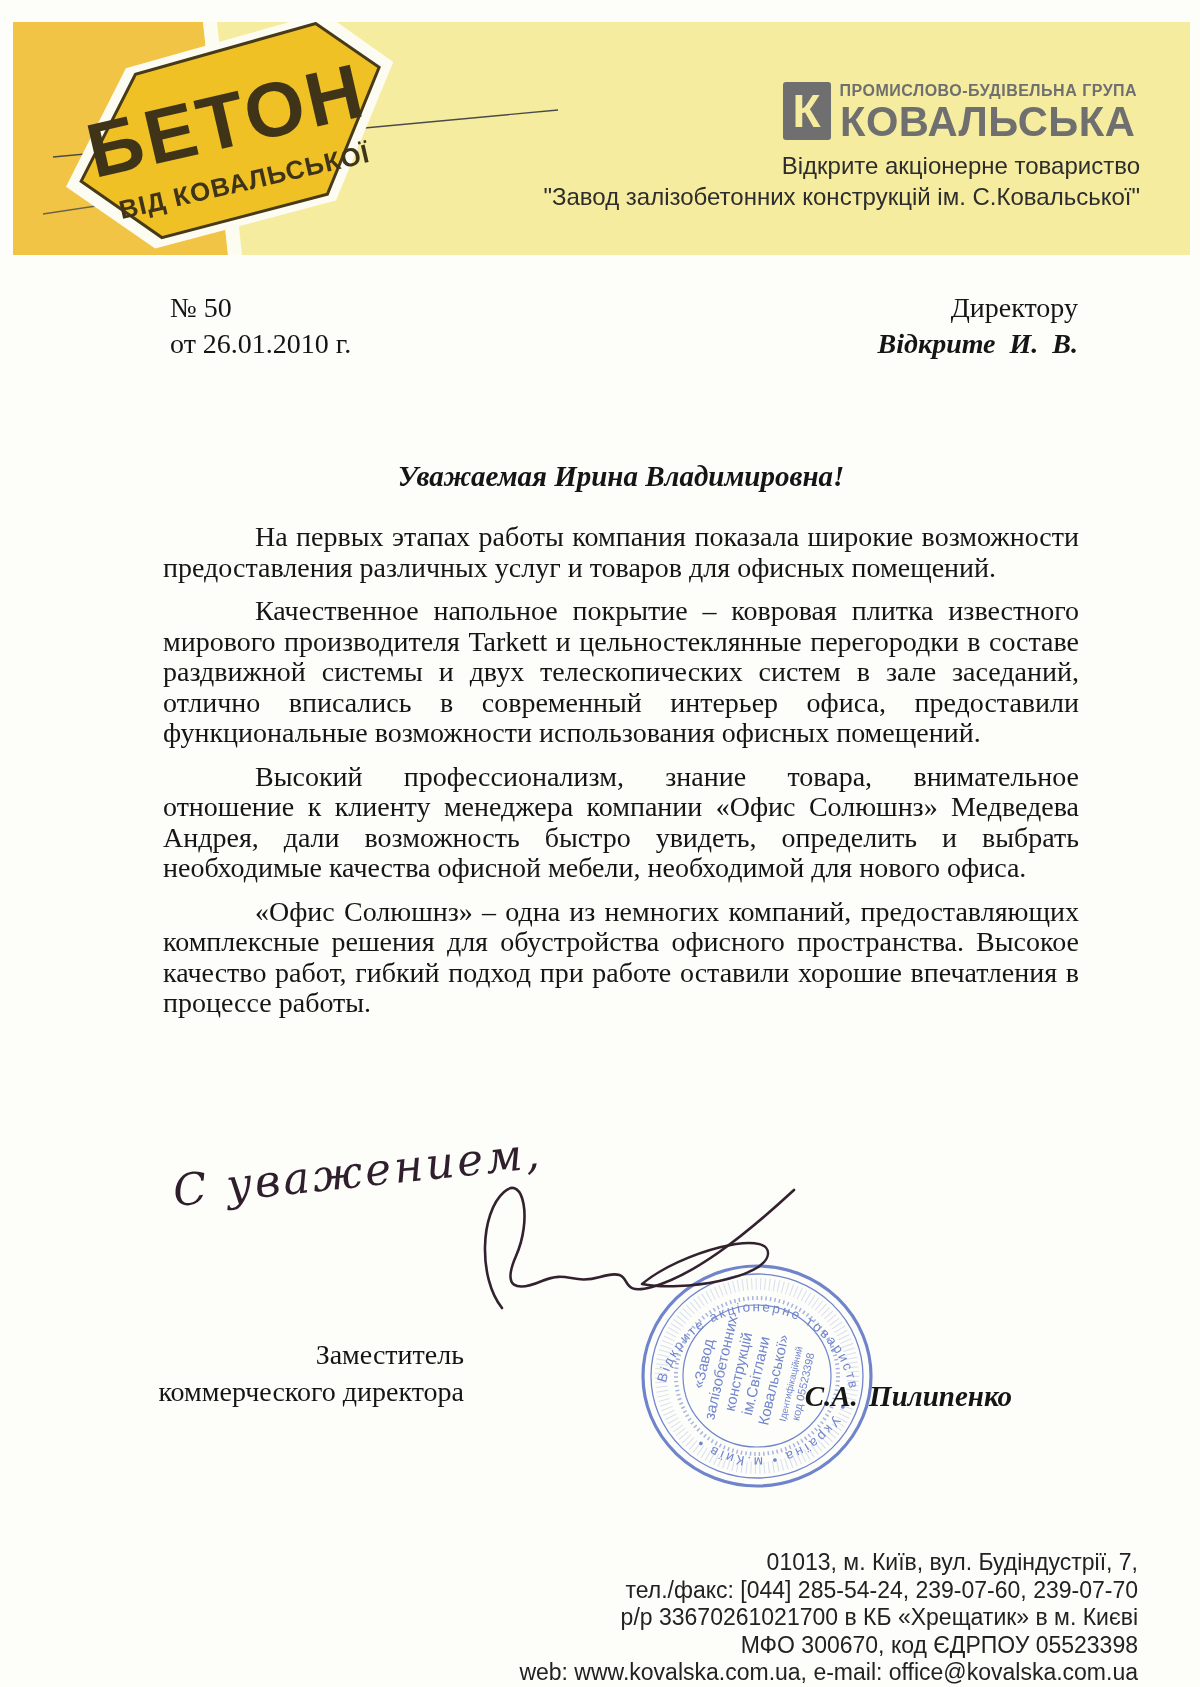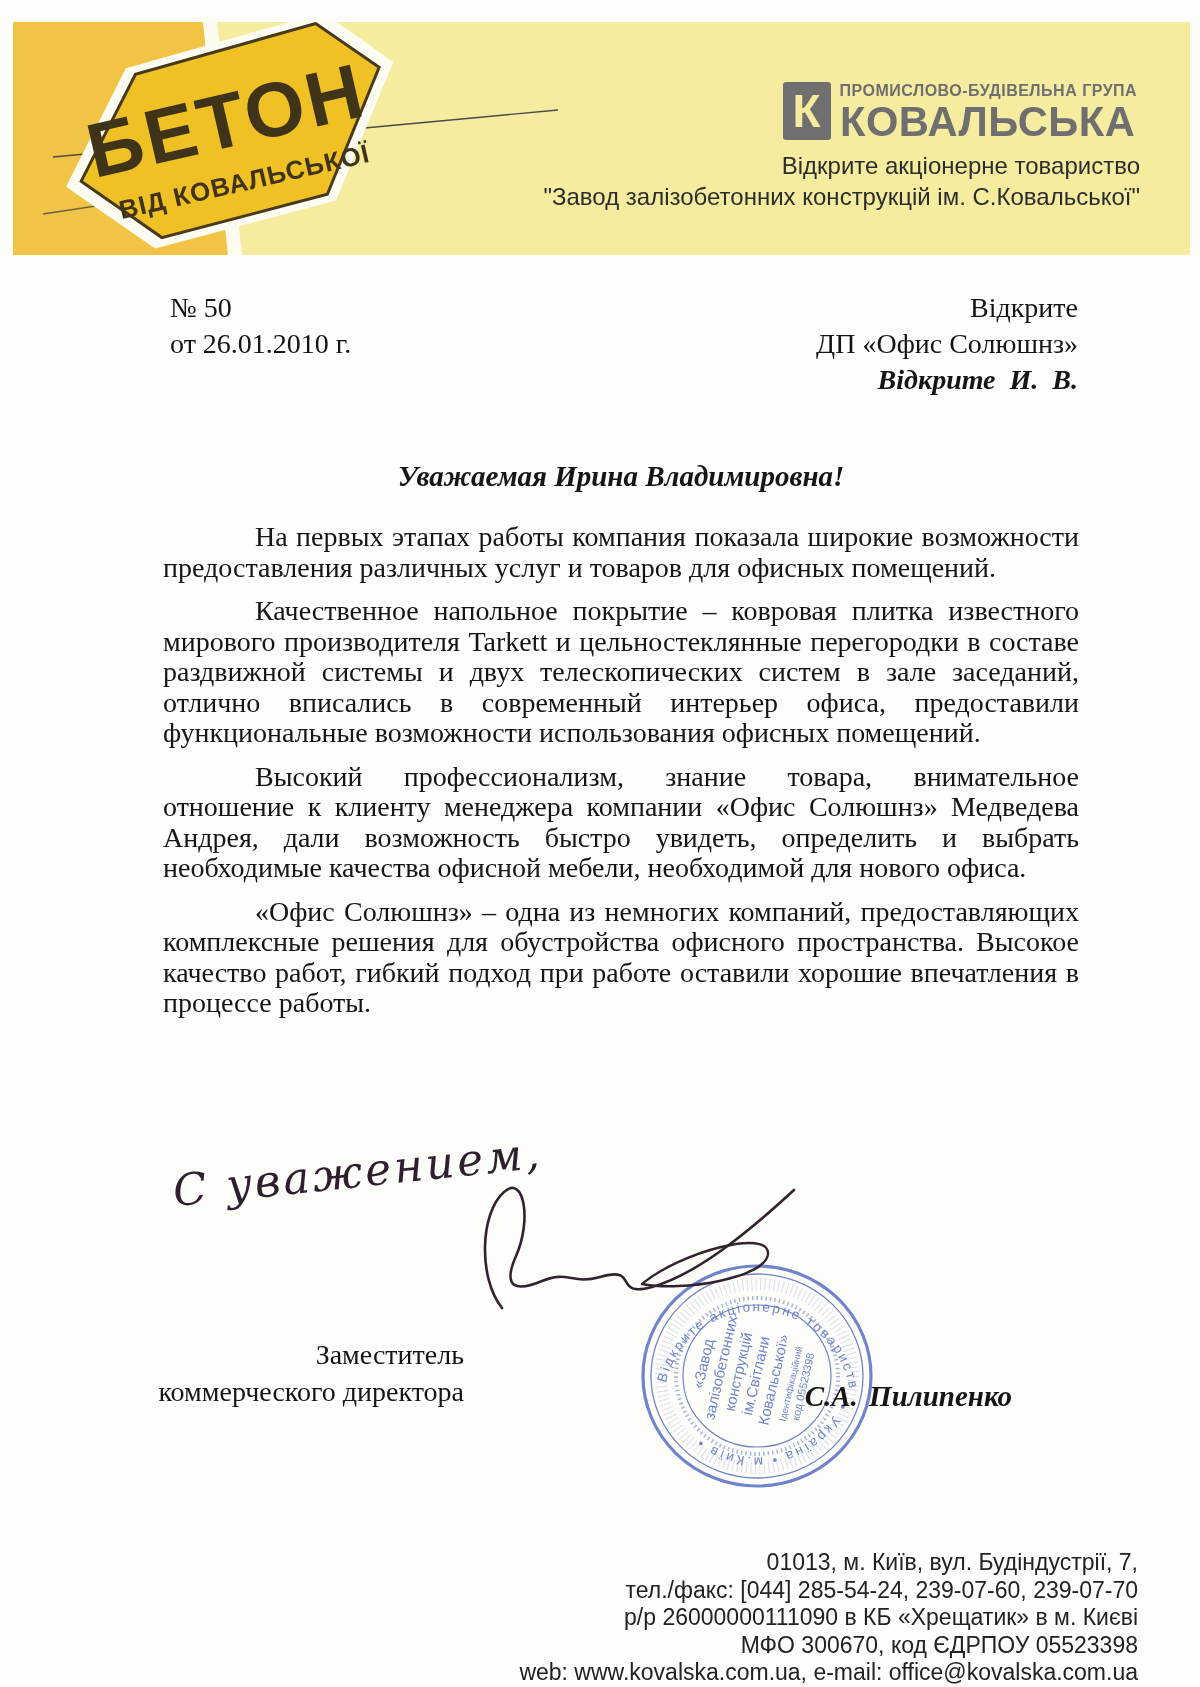--- a/index.html
+++ b/index.html
@@ -84,22 +84,21 @@
       <div>"Завод залізобетонних конструкцій ім. С.Ковальської"</div>
     </div>
   </header>
 
   <div class="ref-block">
     <div>№ 50</div>
     <div>от 26.01.2010 г.</div>
   </div>
 
   <div class="addressee">
-    <div>Відкрите</div>
-    <div>ДП «Офис Солюшнз»</div>
+    <div>Директору</div>
     <div class="name">Відкрите И. В.</div>
   </div>
 
   <div class="salutation">Уважаемая Ирина Владимировна!</div>
 
   <div class="letter-body">
     <p>На первых этапах работы компания показала широкие возможности предоставления различных услуг и товаров для офисных помещений.</p>
     <p>Качественное напольное покрытие – ковровая плитка известного мирового производителя Tarkett и цельностеклянные перегородки в составе раздвижной системы и двух телескопических систем в зале заседаний, отлично вписались в современный интерьер офиса, предоставили функциональные возможности использования офисных помещений.</p>
     <p>Высокий профессионализм, знание товара, внимательное отношение к клиенту менеджера компании «Офис Солюшнз» Медведева Андрея, дали возможность быстро увидеть, определить и выбрать необходимые качества офисной мебели, необходимой для нового офиса.</p>
     <p>«Офис Солюшнз» – одна из немногих компаний, предоставляющих комплексные решения для обустройства офисного пространства. Высокое качество работ, гибкий подход при работе оставили хорошие впечатления в процессе работы.</p>
@@ -143,18 +142,18 @@
     <path d="M 62 140 C 38 110 40 45 64 24 C 84 6 92 52 76 88 C 62 120 76 124 102 113
              C 128 102 132 117 160 109 C 200 97 172 130 212 119 C 254 107 302 70 354 22" fill="none" stroke="#33222e" stroke-width="2.6" stroke-linecap="round"></path>
     <path d="M 202 116 C 240 84 330 60 328 86 C 326 110 242 124 202 116" fill="none" stroke="#33222e" stroke-width="2.4" stroke-linecap="round"></path>
   </svg>
 
   <div class="signer-name">С.А. Пилипенко</div>
 
   <footer class="footer">
     <div>01013, м. Київ, вул. Будіндустрії, 7,</div>
     <div>тел./факс: [044] 285-54-24, 239-07-60, 239-07-70</div>
-    <div>р/р 26000000111090 в КБ «Хрещатик» в м. Києві</div>
+    <div>р/р 33670261021700 в КБ «Хрещатик» в м. Києві</div>
     <div>МФО 300670, код ЄДРПОУ 05523398</div>
     <div>web: www.kovalska.com.ua, e-mail: office@kovalska.com.ua</div>
   </footer>
 
 </div>
 
 </body></html>

